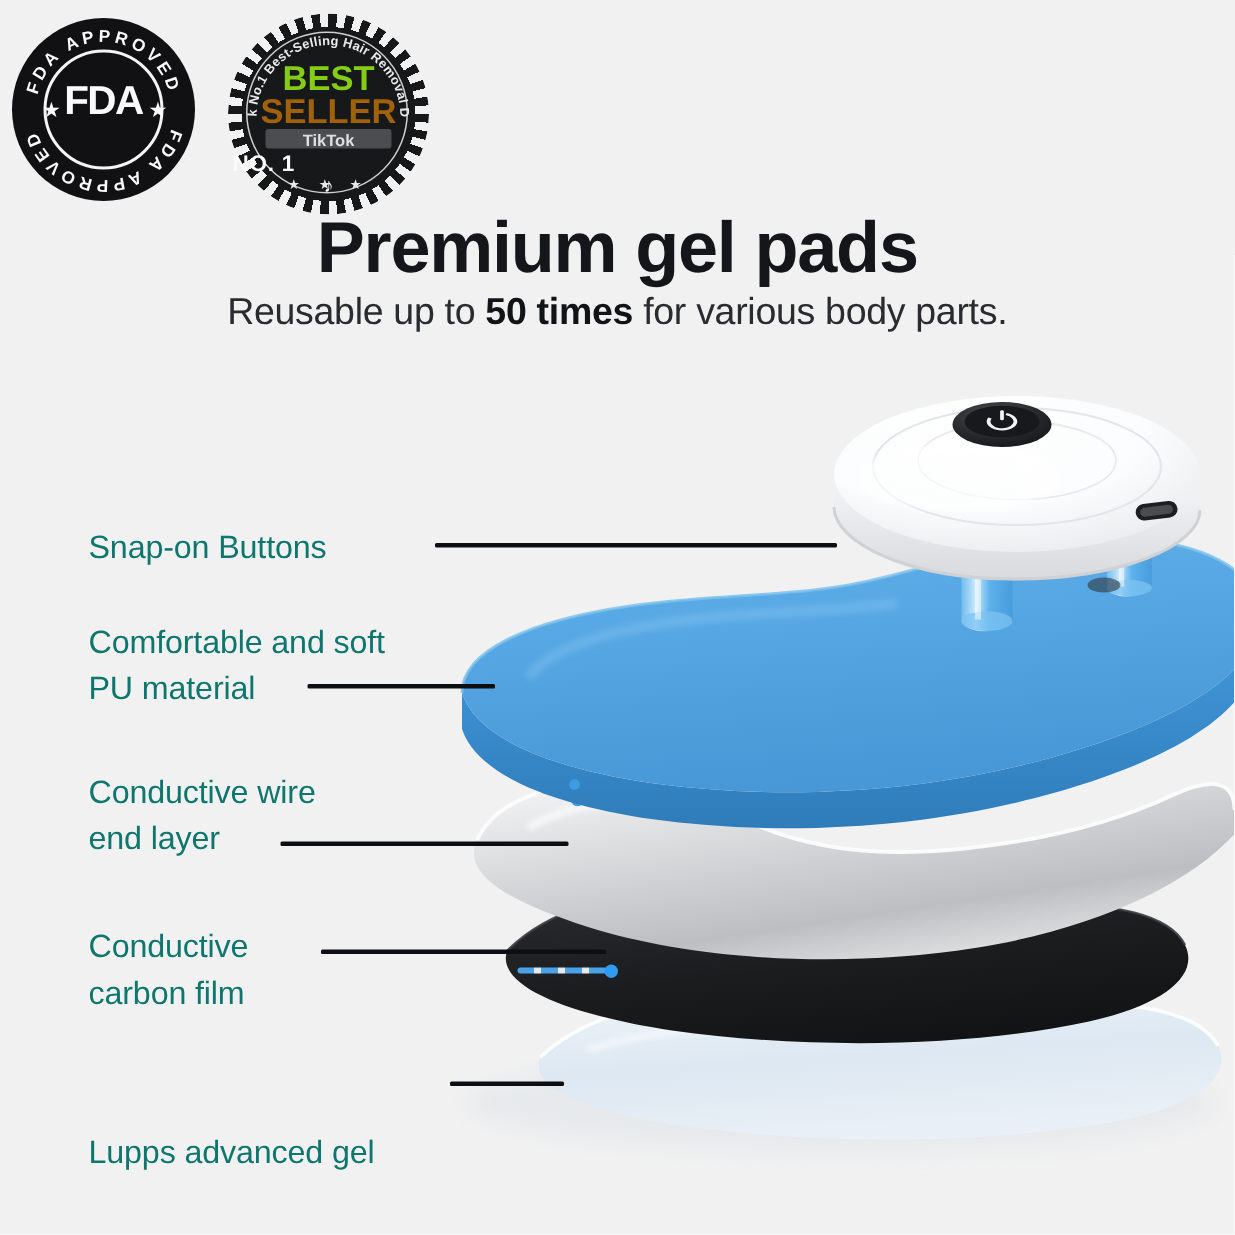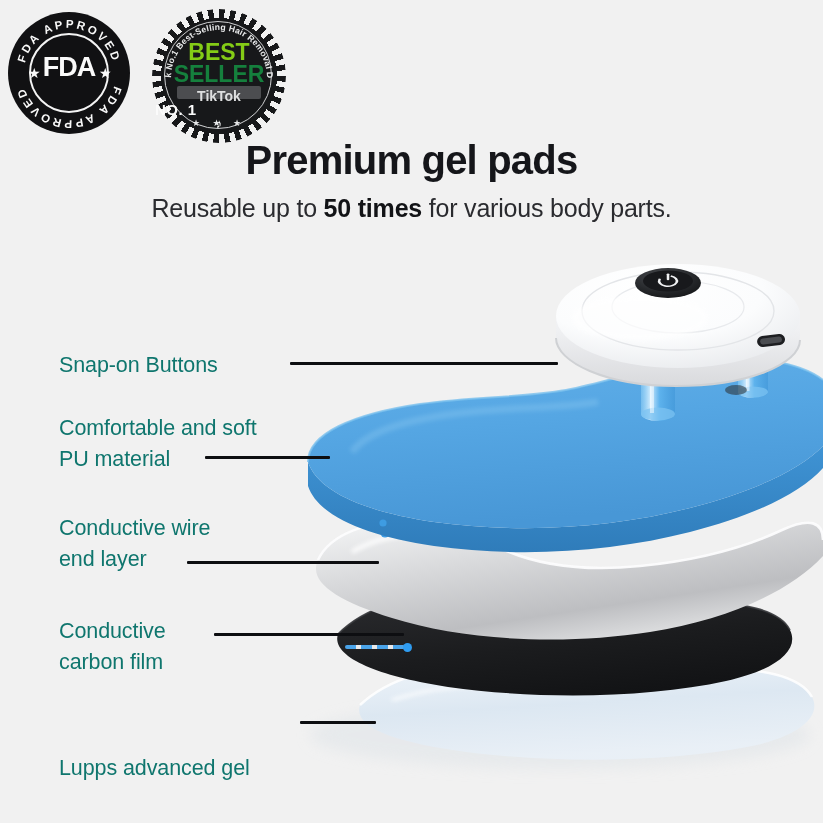--- a/index.html
+++ b/index.html
@@ -117,32 +117,32 @@
     font-size: 23px;
     font-weight: bold;
     letter-spacing: 0px;
     line-height: 22px;
   }
   .sb-seller {
     position: absolute;
     left: 0; top: 51px;
     width: 128px;
     text-align: center;
-    color: #15803d;
+    color: #a16207;
     font-size: 23px;
     font-weight: bold;
     line-height: 22px;
   }
   .sb-tiktok {
     position: absolute;
     left: 0; top: 76px;
     width: 128px;
     text-align: center;
     color: #dedfe0;
-    font-size: 14px;
+    font-size: 11px;
     font-weight: bold;
   }
   .sb-ribbon {
     position: absolute;
     left: 22px; top: 74px;
     width: 84px;
     height: 13px;
     background: #4c4d50;
     border-radius: 2px;
   }
@@ -174,21 +174,21 @@
     font-size: 13px;
   }
 
   
   #headline {
     position: absolute;
     left: 0;
     top: 138px;
     width: 823px;
     text-align: center;
-    font-size: 40px;
+    font-size: 48px;
     font-weight: bold;
     color: #15161a;
     letter-spacing: -0.8px;
   }
   #subline {
     position: absolute;
     left: 0;
     top: 194px;
     width: 823px;
     text-align: center;

